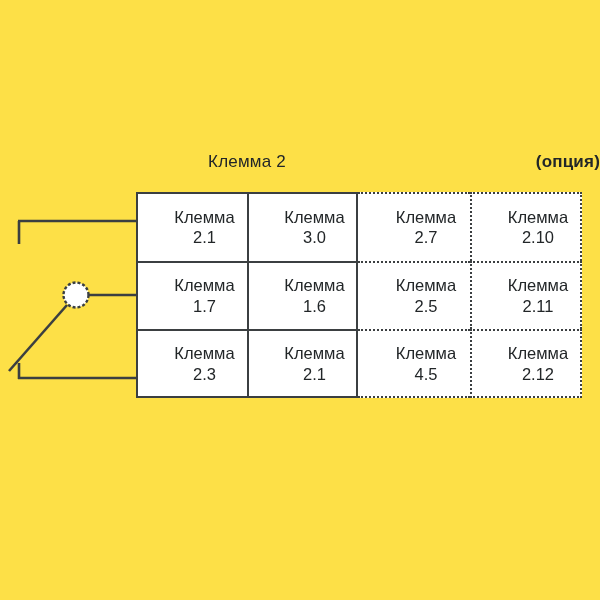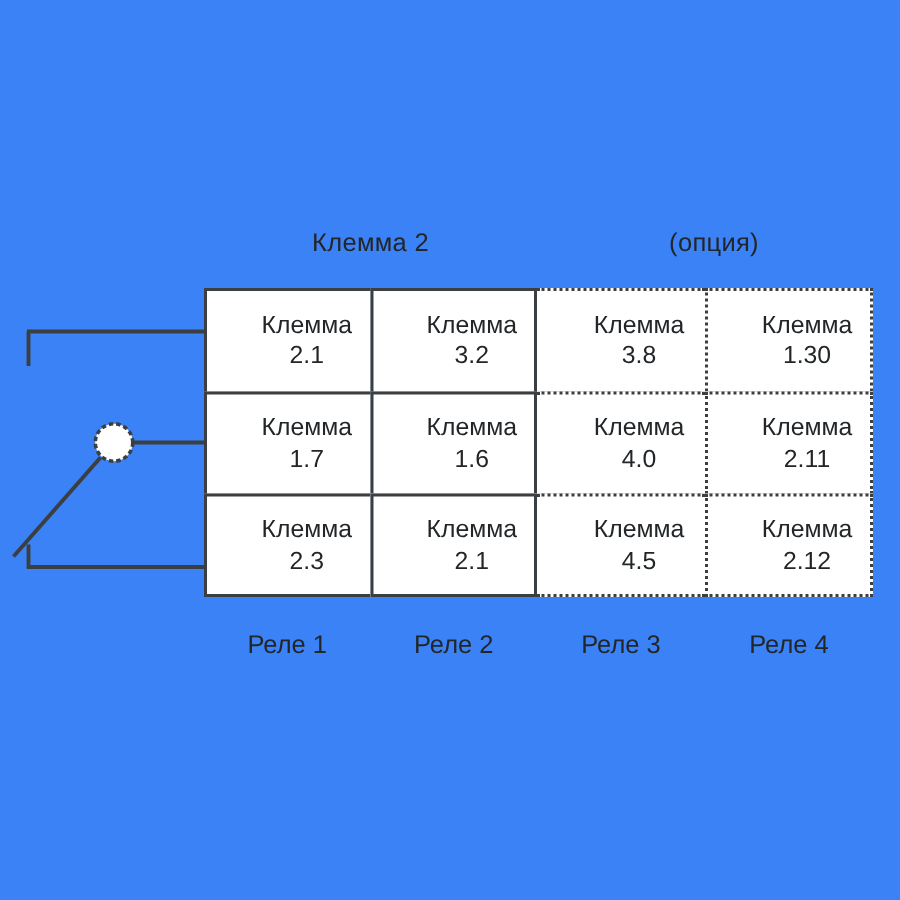--- a/index.html
+++ b/index.html
@@ -4,35 +4,35 @@
 <style>
   html, body {
     margin: 0;
     padding: 0;
     background: #ffffff;
   }
   #stage {
     position: relative;
     width: 600px;
     height: 600px;
-    background: #3b82f6;
+    background: #fde047;
     font-family: "Liberation Sans", "DejaVu Sans", sans-serif;
     overflow: hidden;
   }
 
   
   .col-heading {
     position: absolute;
     font-size: 17px;
     color: #222628;
     white-space: nowrap;
     letter-spacing: 0.2px;
   }
   #heading-klemma2 { left: 136px; top: 152px; width: 222px; text-align: center; }
-  #heading-option  { left: 364px; top: 152px; width: 224px; text-align: center; }
+  #heading-option  { left: 376px; top: 152px; width: 224px; text-align: right; font-weight: bold; }
 
   
   #terminal-grid {
     position: absolute;
     left: 136px;
     top: 192px;
     width: 446px;
     height: 206px;
     display: grid;
     grid-template-columns: 111px 111px 112px 112px;
@@ -112,42 +112,42 @@
   </svg>
 
   <div id="terminal-grid">
 
     <div class="cell solid">
       <span class="t-line">Клемма</span>
       <span class="t-line">2.1</span>
     </div>
     <div class="cell solid last-col-solid">
       <span class="t-line">Клемма</span>
-      <span class="t-line">3.2</span>
+      <span class="t-line">3.0</span>
     </div>
     <div class="cell dotted first-col-dotted">
       <span class="t-line">Клемма</span>
-      <span class="t-line">3.8</span>
+      <span class="t-line">2.7</span>
     </div>
     <div class="cell dotted last-col-dotted">
       <span class="t-line">Клемма</span>
-      <span class="t-line">1.30</span>
+      <span class="t-line">2.10</span>
     </div>
 
     <div class="cell solid">
       <span class="t-line">Клемма</span>
       <span class="t-line">1.7</span>
     </div>
     <div class="cell solid last-col-solid">
       <span class="t-line">Клемма</span>
       <span class="t-line">1.6</span>
     </div>
     <div class="cell dotted first-col-dotted">
       <span class="t-line">Клемма</span>
-      <span class="t-line">4.0</span>
+      <span class="t-line">2.5</span>
     </div>
     <div class="cell dotted last-col-dotted">
       <span class="t-line">Клемма</span>
       <span class="t-line">2.11</span>
     </div>
 
     <div class="cell solid last-row">
       <span class="t-line">Клемма</span>
       <span class="t-line">2.3</span>
     </div>
@@ -158,20 +158,14 @@
     <div class="cell dotted first-col-dotted last-row">
       <span class="t-line">Клемма</span>
       <span class="t-line">4.5</span>
     </div>
     <div class="cell dotted last-col-dotted last-row">
       <span class="t-line">Клемма</span>
       <span class="t-line">2.12</span>
     </div>
   </div>
 
-  <div id="relay-labels">
-    <div class="relay-label">Реле 1</div>
-    <div class="relay-label">Реле 2</div>
-    <div class="relay-label">Реле 3</div>
-    <div class="relay-label">Реле 4</div>
-  </div>
 
 </div>
 
 </body></html>

